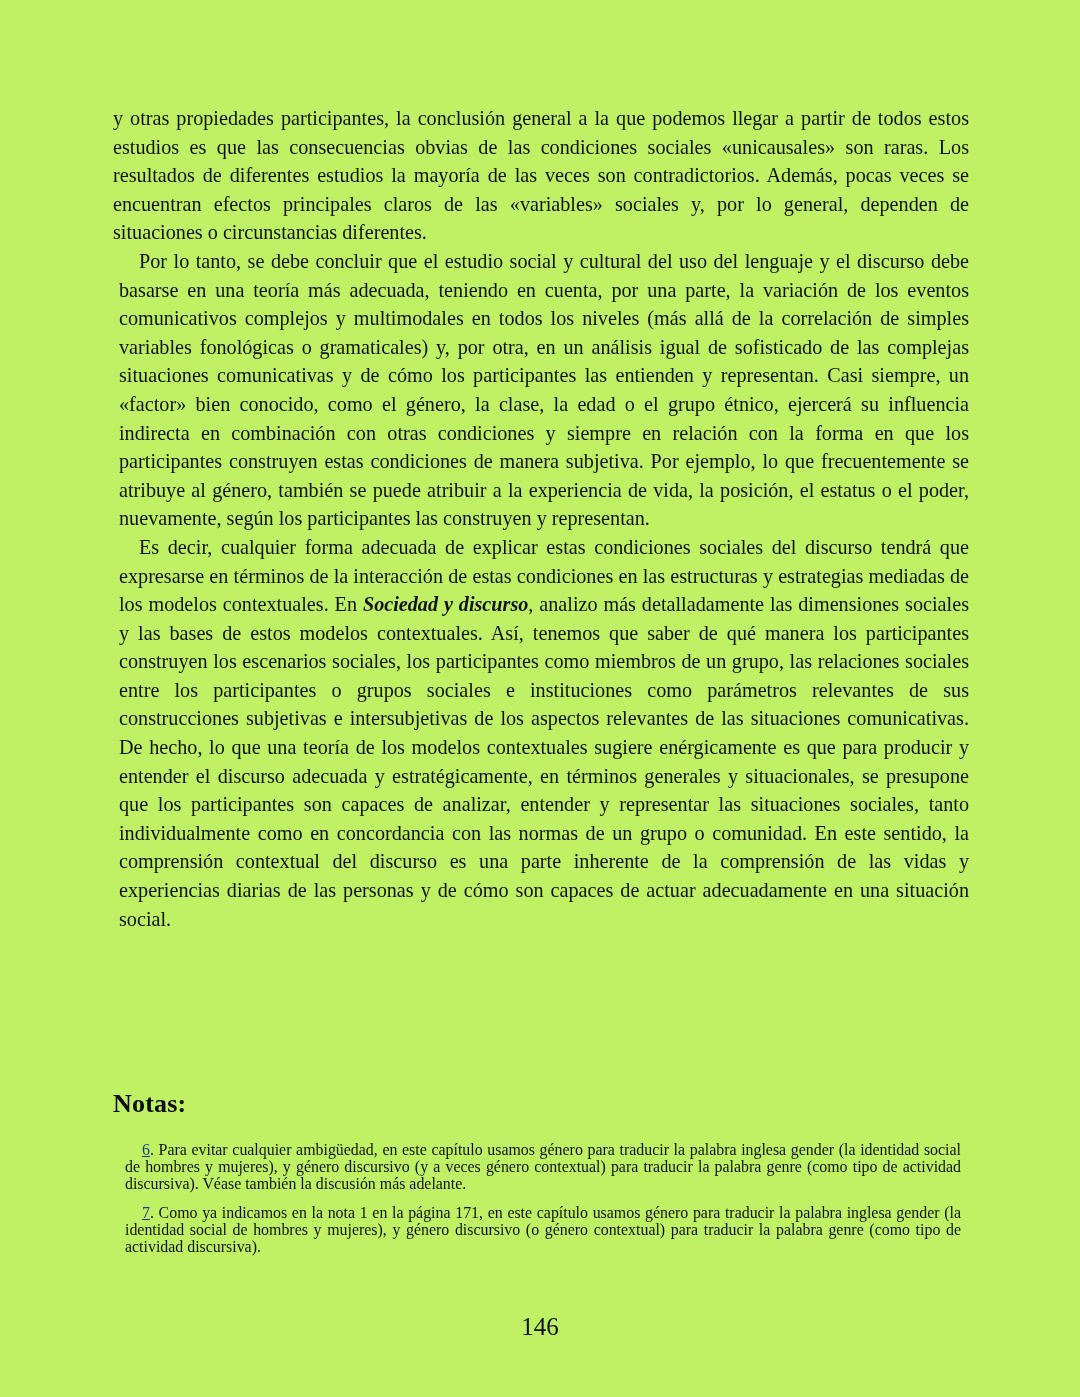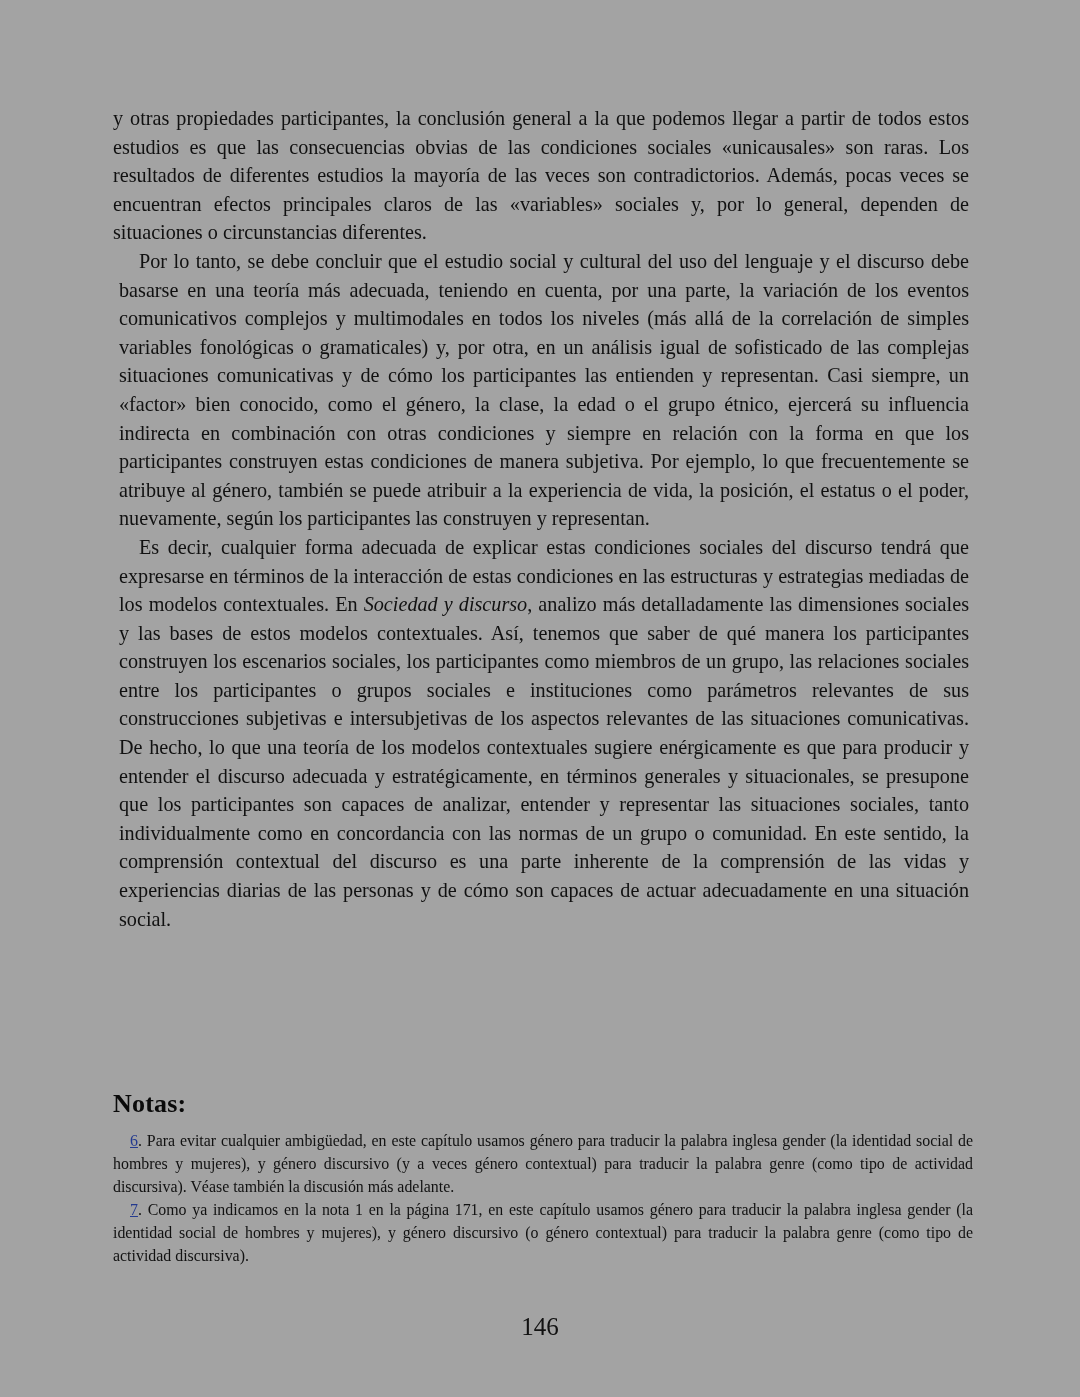--- a/index.html
+++ b/index.html
@@ -16,21 +16,21 @@
     color: #000000;
     overflow: hidden;
   }
 
   .page {
     position: absolute;
     left: 0;
     top: 0;
     width: 1080px;
     height: 1397px;
-    background: #a3a3a3;
+    background: #bef264;
   }
 
   
   .body-block {
     position: absolute;
     left: 113px;
     top: 104px;
     width: 856px;
   }
 
@@ -42,20 +42,21 @@
     text-justify: inter-word;
     hyphens: none;
     color: #111111;
   }
   .para.indent {
     text-indent: 20px;
     margin-left: 6px;
   }
   .para .it {
     font-style: italic;
+    font-weight: bold;
   }
 
   
   .notas-heading {
     position: absolute;
     left: 113px;
     top: 1092px;
     margin: 0;
     font-size: 26px;
     line-height: 24px;
@@ -65,23 +66,23 @@
   }
 
   
   .notes-block {
     position: absolute;
     left: 113px;
     top: 1129px;
     width: 860px;
   }
   .note {
-    margin: 0;
+    margin: 12px;
     font-size: 15.9px;
-    line-height: 23px;
+    line-height: 17px;
     text-align: justify;
     text-justify: inter-word;
     text-indent: 17px;
     color: #111111;
   }
   .note-num {
     color: #243a8f;
     text-decoration: underline;
     text-underline-offset: 1px;
   }

